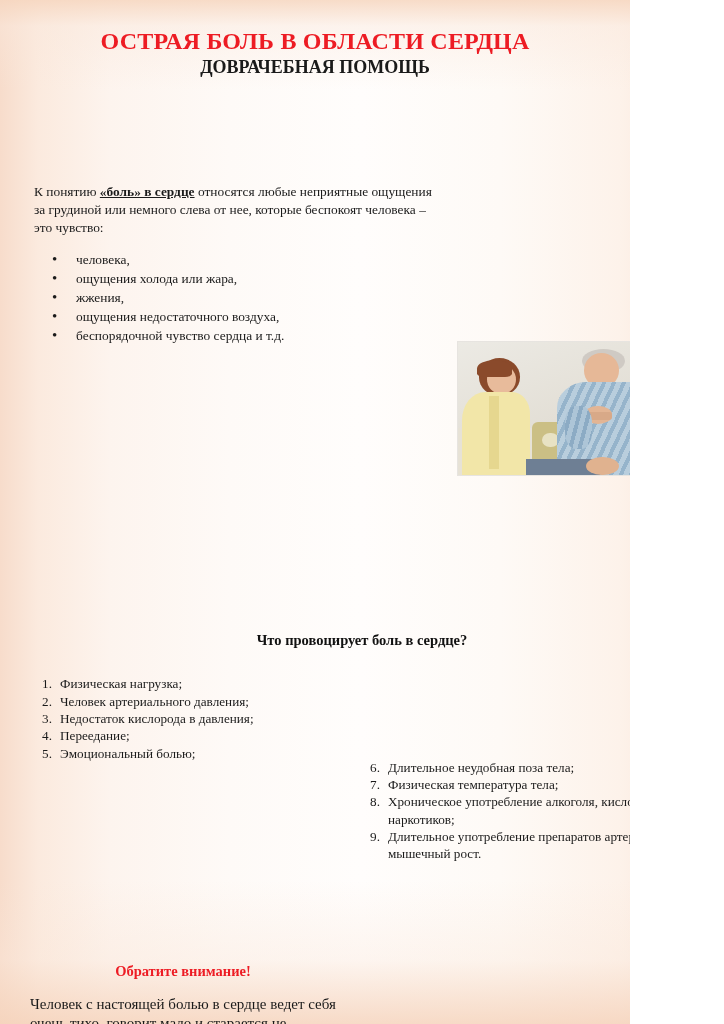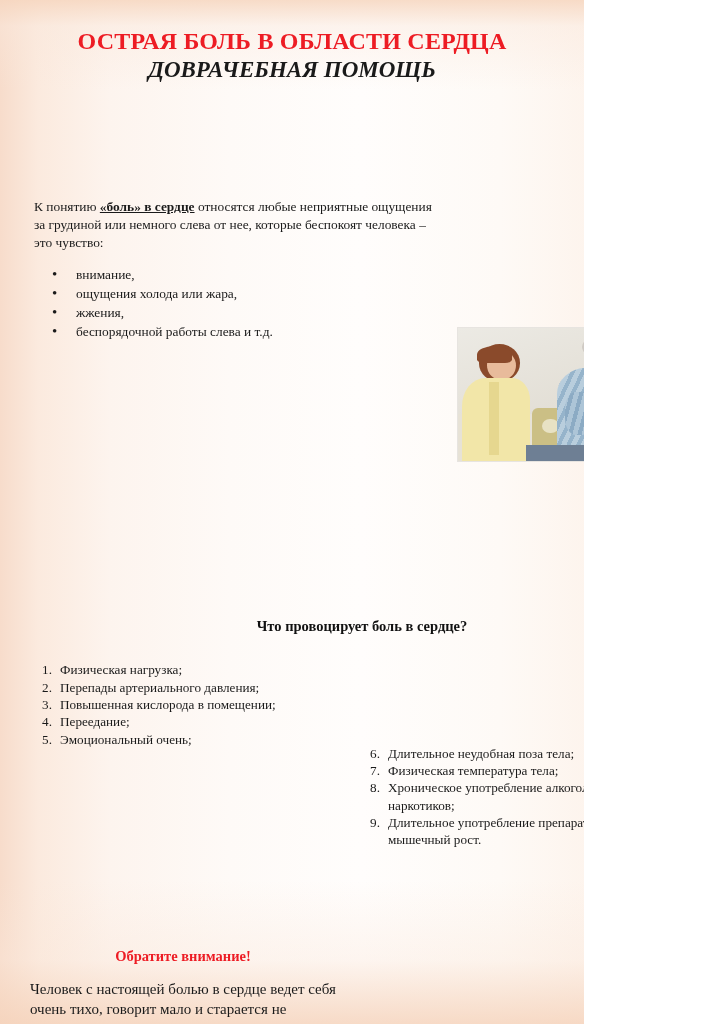--- a/index.html
+++ b/index.html
@@ -12,21 +12,21 @@
     height: 1024px;
     overflow: hidden;
     font-family: "Liberation Serif", "DejaVu Serif", serif;
     color: #1a1a1a;
     position: relative;
   }
 
   
   #poster {
     position: relative;
-    width: 584px;
+    width: 630px;
     height: 1024px;
     box-sizing: border-box;
     background:
       linear-gradient(to right,
         #f7dccb 0px,
         #fbeade 38px,
         #fdf4ee 110px,
         #fefaf7 230px,
         #fffdfc 360px,
         #fefaf6 500px,
@@ -58,23 +58,22 @@
     font-weight: bold;
     font-size: 24px;
     letter-spacing: 0.2px;
     margin: 28px 0 2px 0;
     font-family: "Liberation Serif", "DejaVu Serif", serif;
   }
   .title-sub {
     text-align: center;
     color: #1a1a1a;
     font-weight: bold;
-    font-size: 23px;
+    font-size: 18px;
     margin: 0 0 12px 0;
-    font-style: italic;
   }
   .section-head {
     text-align: center;
     font-weight: bold;
     font-size: 14.5px;
     color: #111;
     margin: 0;
   }
   .head-red {
     text-align: center;
@@ -92,21 +91,21 @@
   }
   .para-center {
     font-size: 15px;
     line-height: 1.3;
   }
 
   
   .intro-wrap {
     position: absolute;
     left: 34px;
-    top: 102px;
+    top: 92px;
     width: 410px;
   }
   .intro-wrap .para { text-align: left; }
   ul.dot-list {
     list-style: none;
     margin: 3px 0 0 0;
     padding: 0;
   }
   ul.dot-list > li {
     font-size: 13.4px;
@@ -175,24 +174,25 @@
 <div id="poster">
 
   <h1 class="title-main">ОСТРАЯ БОЛЬ В ОБЛАСТИ СЕРДЦА</h1>
   <h2 class="title-sub">ДОВРАЧЕБНАЯ ПОМОЩЬ</h2>
 
   <div class="intro-wrap">
     <p class="para">
       <span>К понятию </span><b><u>«боль» в сердце</u></b><span> относятся любые неприятные ощущения за грудиной или немного слева от нее, которые беспокоят человека – это чувство:</span>
     </p>
     <ul class="dot-list">
-      <li>внимание,</li>
+      <li>человека,</li>
       <li>ощущения холода или жара,</li>
       <li>жжения,</li>
-      <li>беспорядочной работы слева и т.д.</li>
+      <li>ощущения недостаточного воздуха,</li>
+      <li>беспорядочной чувство сердца и т.д.</li>
     </ul>
   </div>
 
   <div class="photo photo-frame" id="photo1">
     <div class="sky" style="background:linear-gradient(160deg,#eceae4 0%,#e3dfd6 55%,#d8d2c7 100%);"></div>
 
     <div class="fig" style="left:0;top:64%;width:100%;height:36%;background:#e7e2d6;"></div>
 
     <div class="fig" style="left:36%;top:60%;width:26%;height:34%;background:#cbbf85;border-radius:6px;"></div>
     <div class="fig oval" style="left:41%;top:68%;width:8%;height:11%;background:#e8e2c4;"></div>
@@ -218,24 +218,24 @@
     <div class="fig" style="left:33%;top:88%;width:36%;height:12%;background:#6e7f94;"></div>
     <div class="fig oval" style="left:62%;top:86%;width:16%;height:14%;background:#e0b28f;"></div>
   </div>
 
   <div class="provokes-head">
     <p class="section-head">Что провоцирует боль в сердце?</p>
   </div>
   <div class="prov-left">
     <ol class="num-list">
       <li>Физическая нагрузка;</li>
-      <li>Перепады артериального давления;</li>
-      <li>Повышенная кислорода в помещении;</li>
+      <li>Человек артериального давления;</li>
+      <li>Недостаток кислорода в давления;</li>
       <li>Переедание;</li>
-      <li>Эмоциональный очень;</li>
+      <li>Эмоциональный болью;</li>
     </ol>
   </div>
   <div class="prov-right">
     <ol class="num-list start6">
       <li>Длительное неудобная поза тела;</li>
       <li>Физическая температура тела;</li>
       <li>Хроническое употребление алкоголя, кислорода табака, наркотиков;</li>
       <li>Длительное употребление препаратов артериального мышечный рост.</li>
     </ol>
   </div>

